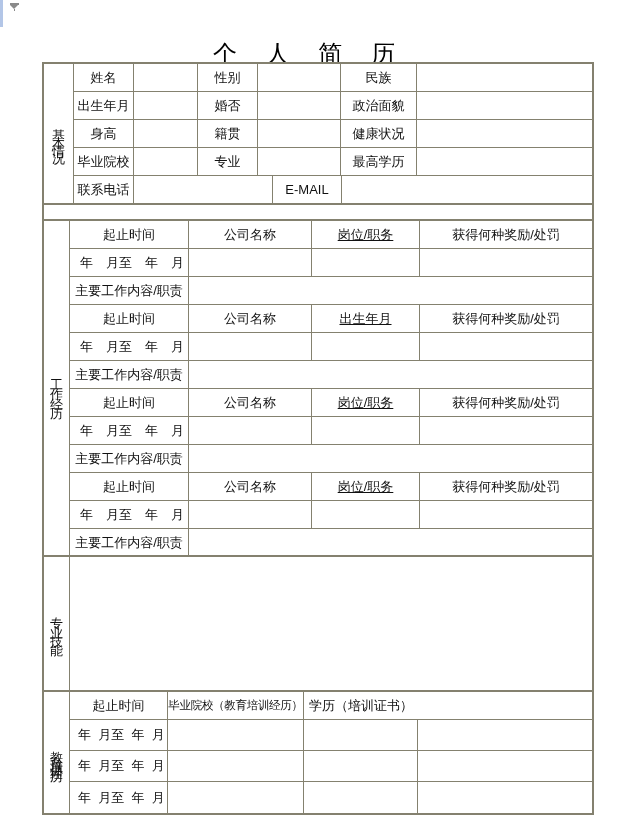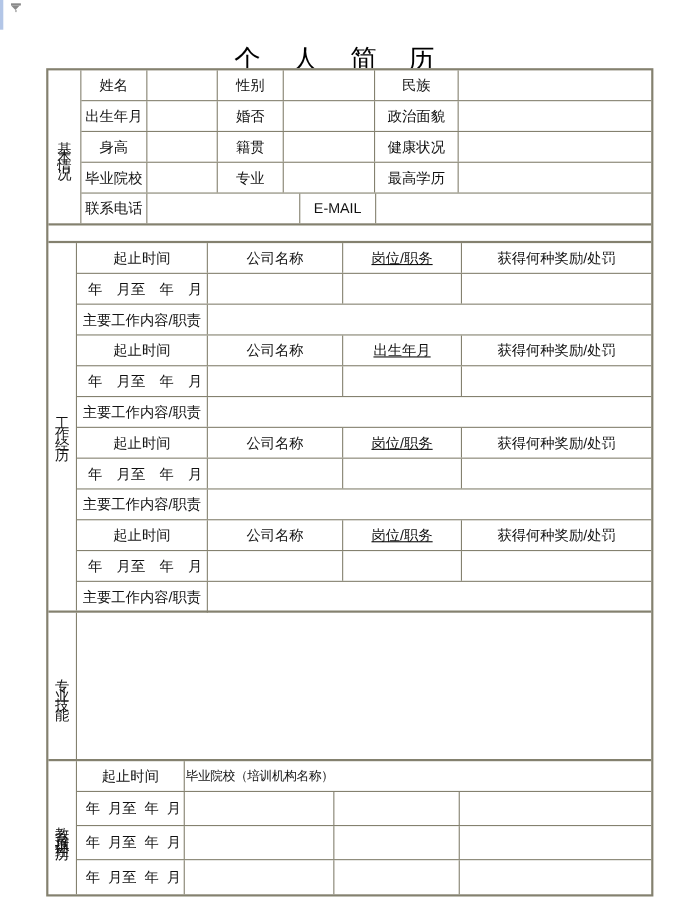--- a/index.html
+++ b/index.html
@@ -211,21 +211,22 @@
     <div class="skills-area"></div>
   </div>
 
   <div class="section sec-edu">
     <div class="seclabel w26">
       <span class="vtext" style="letter-spacing:4px;">教育培训经历</span>
     </div>
     <div class="body">
       <div class="row h28">
         <div class="cell ew1 c">起止时间</div>
-        <div class="cell ew2 c fs11">毕业院校（培训机构名称）</div>
+        <div class="cell ew2 c fs11">毕业院校（教育培训经历）</div>
+        <div class="cell ew3 c">学历（培训证书）</div>
       </div>
       <div class="row h31">
         <div class="cell ew1 pre" style="padding-left:8px;">年  月至  年  月</div>
         <div class="cell ew2"></div>
         <div class="cell ew3"></div>
         <div class="cell grow"></div>
       </div>
       <div class="row h31">
         <div class="cell ew1 pre" style="padding-left:8px;">年  月至  年  月</div>
         <div class="cell ew2"></div>

